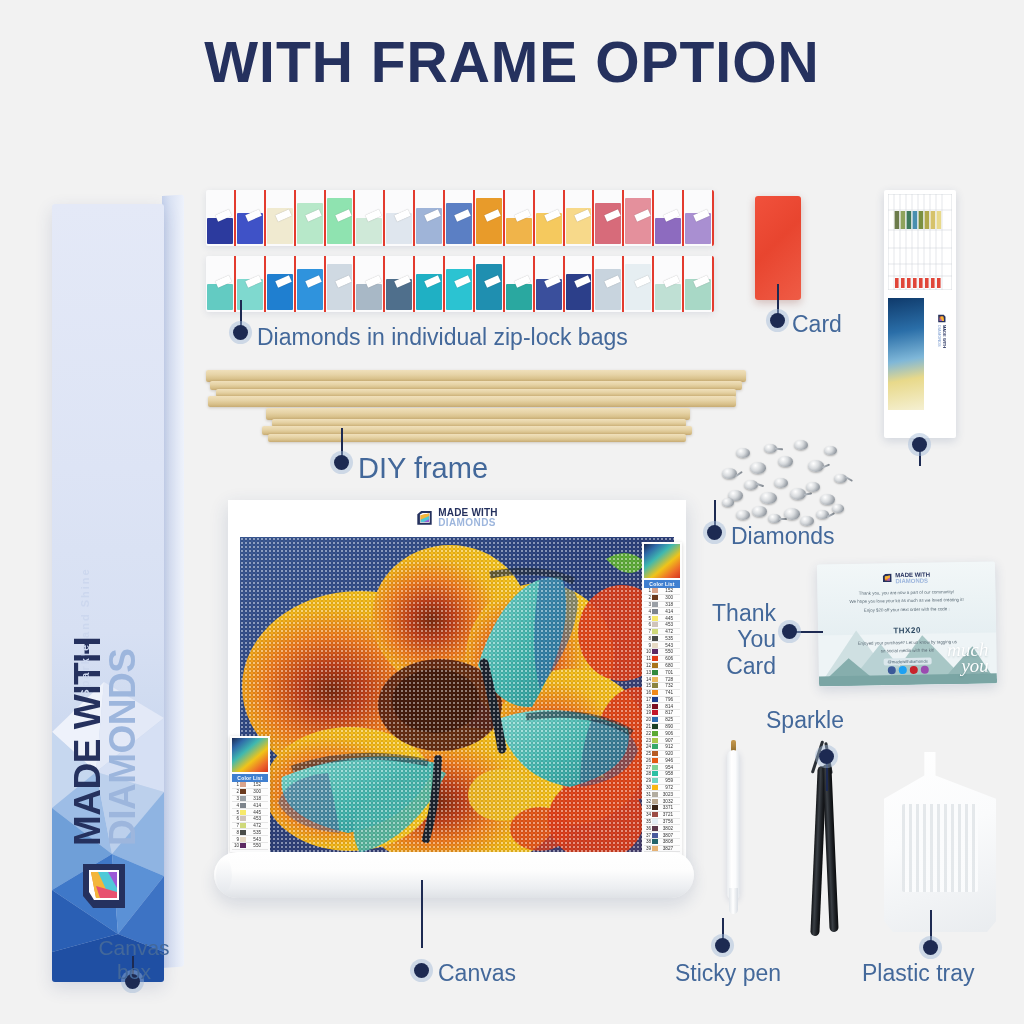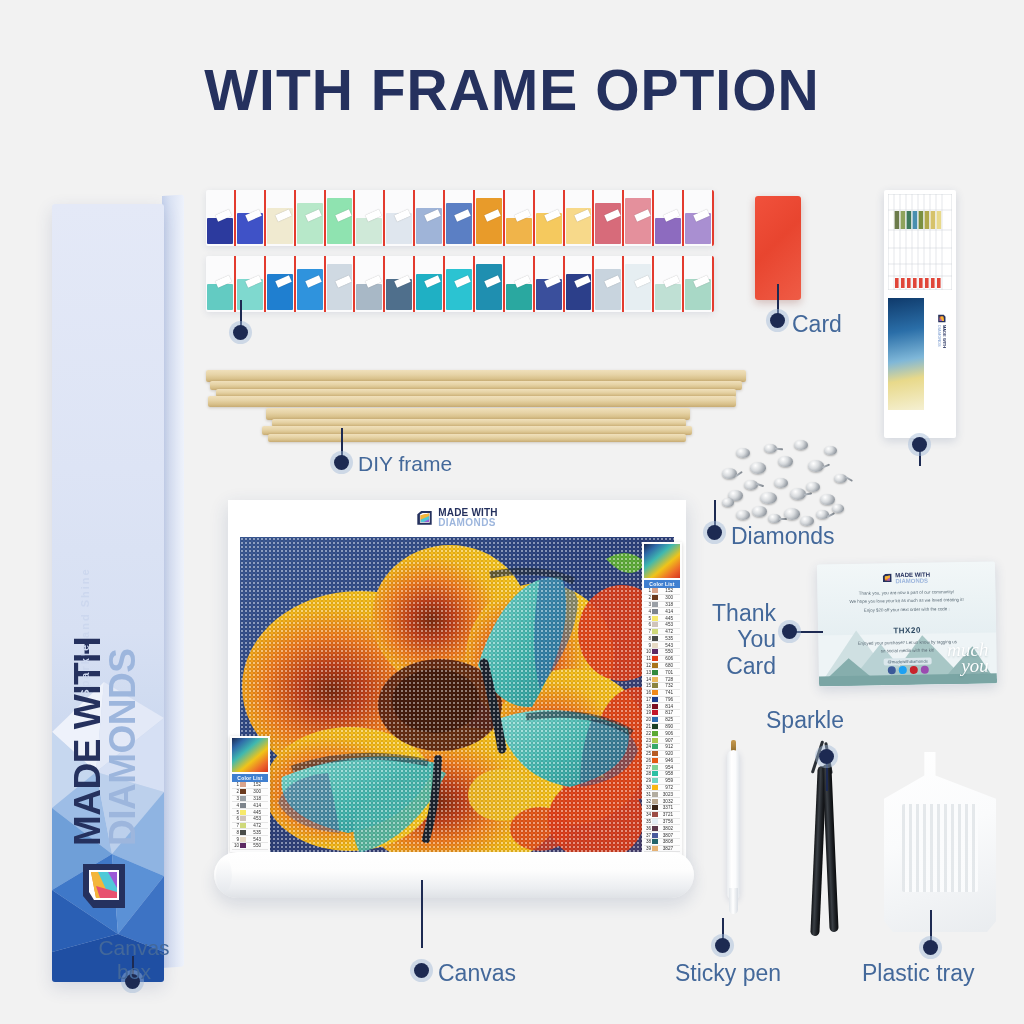--- a/index.html
+++ b/index.html
@@ -9,21 +9,21 @@
     font-family:"Liberation Sans",sans-serif;
     position:relative;
   }
   .stage{position:absolute;inset:0;}
   .abs{position:absolute;}
 
   
   #title{
     left:0;right:0;top:34px;text-align:center;
     font-size:57px;font-weight:700;letter-spacing:1px;
-    color:#25315e;line-height:1;margin-top:28px;
+    color:#25315e;line-height:1;
   }
   #subtitle{
     left:0;right:0;top:104px;text-align:center;
     font-size:28px;font-weight:400;letter-spacing:.5px;
     color:#2f3c66;line-height:1;
   }
 
   
   .lbl{
     color:#43689a;font-size:21px;font-weight:400;line-height:1.15;
@@ -415,34 +415,35 @@
         </div>
         <div class="bag" style="left: 478.118px; width: 29.8824px;">
           <div class="fill" style="background: rgb(168, 216, 198); height: 31px;"></div>
           <div class="tag"></div>
           <div class="seal"></div>
         </div>
       </div>
   </div>
   <div class="abs lead v" style="left:240px;top:300px;height:28px;"></div>
   <div class="abs dot" style="left:233px;top:325px;"></div>
+  <div class="abs lbl" style="left:257px;top:324px;font-size:23px;">Diamonds in individual zip-lock bags</div>
 
   <div class="abs" id="frame">
       <div class="slat" style="left: 0px; top: 2px; width: 540px; height: 12px; background: linear-gradient(rgb(240, 224, 187) 0%, rgb(230, 211, 166) 40%, rgb(216, 192, 138) 75%, rgb(199, 171, 115) 100%); box-shadow: rgba(80, 60, 25, 0.22) 0px 1px 3px;"></div>
       <div class="slat" style="left: 4px; top: 13px; width: 532px; height: 9px; background: linear-gradient(rgb(240, 224, 187) 0%, rgb(230, 211, 166) 40%, rgb(216, 192, 138) 75%, rgb(199, 171, 115) 100%); box-shadow: rgba(80, 60, 25, 0.22) 0px 1px 3px;"></div>
       <div class="slat" style="left: 10px; top: 21px; width: 520px; height: 8px; background: linear-gradient(rgb(240, 224, 187) 0%, rgb(230, 211, 166) 40%, rgb(216, 192, 138) 75%, rgb(199, 171, 115) 100%); box-shadow: rgba(80, 60, 25, 0.22) 0px 1px 3px;"></div>
       <div class="slat" style="left: 2px; top: 28px; width: 528px; height: 11px; background: linear-gradient(rgb(240, 224, 187) 0%, rgb(230, 211, 166) 40%, rgb(216, 192, 138) 75%, rgb(199, 171, 115) 100%); box-shadow: rgba(80, 60, 25, 0.22) 0px 1px 3px;"></div>
       <div class="slat" style="left: 60px; top: 40px; width: 424px; height: 12px; background: linear-gradient(rgb(240, 224, 187) 0%, rgb(230, 211, 166) 40%, rgb(216, 192, 138) 75%, rgb(199, 171, 115) 100%); box-shadow: rgba(80, 60, 25, 0.22) 0px 1px 3px;"></div>
       <div class="slat" style="left: 66px; top: 51px; width: 414px; height: 8px; background: linear-gradient(rgb(240, 224, 187) 0%, rgb(230, 211, 166) 40%, rgb(216, 192, 138) 75%, rgb(199, 171, 115) 100%); box-shadow: rgba(80, 60, 25, 0.22) 0px 1px 3px;"></div>
       <div class="slat" style="left: 56px; top: 58px; width: 430px; height: 9px; background: linear-gradient(rgb(240, 224, 187) 0%, rgb(230, 211, 166) 40%, rgb(216, 192, 138) 75%, rgb(199, 171, 115) 100%); box-shadow: rgba(80, 60, 25, 0.22) 0px 1px 3px;"></div>
       <div class="slat" style="left: 62px; top: 66px; width: 418px; height: 8px; background: linear-gradient(rgb(240, 224, 187) 0%, rgb(230, 211, 166) 40%, rgb(216, 192, 138) 75%, rgb(199, 171, 115) 100%); box-shadow: rgba(80, 60, 25, 0.22) 0px 1px 3px;"></div>
     </div>
   <div class="abs lead v" style="left:341px;top:428px;height:32px;"></div>
   <div class="abs dot" style="left:334px;top:455px;"></div>
-  <div class="abs lbl" style="left:358px;top:452px;font-size:21px;text-align:right;">DIY frame</div>
+  <div class="abs lbl" style="left:358px;top:452px;font-size:29px;text-align:right;">DIY frame</div>
 
   <div class="abs" id="glue">
     <div class="stick"></div>
   </div>
   <div class="abs lead v" style="left:777px;top:284px;height:34px;"></div>
   <div class="abs dot" style="left:770px;top:313px;"></div>
   <div class="abs lbl" style="left:792px;top:311px;font-size:23px;">Card</div>
 
   <div class="abs" id="guide">
     <div class="sheet">

